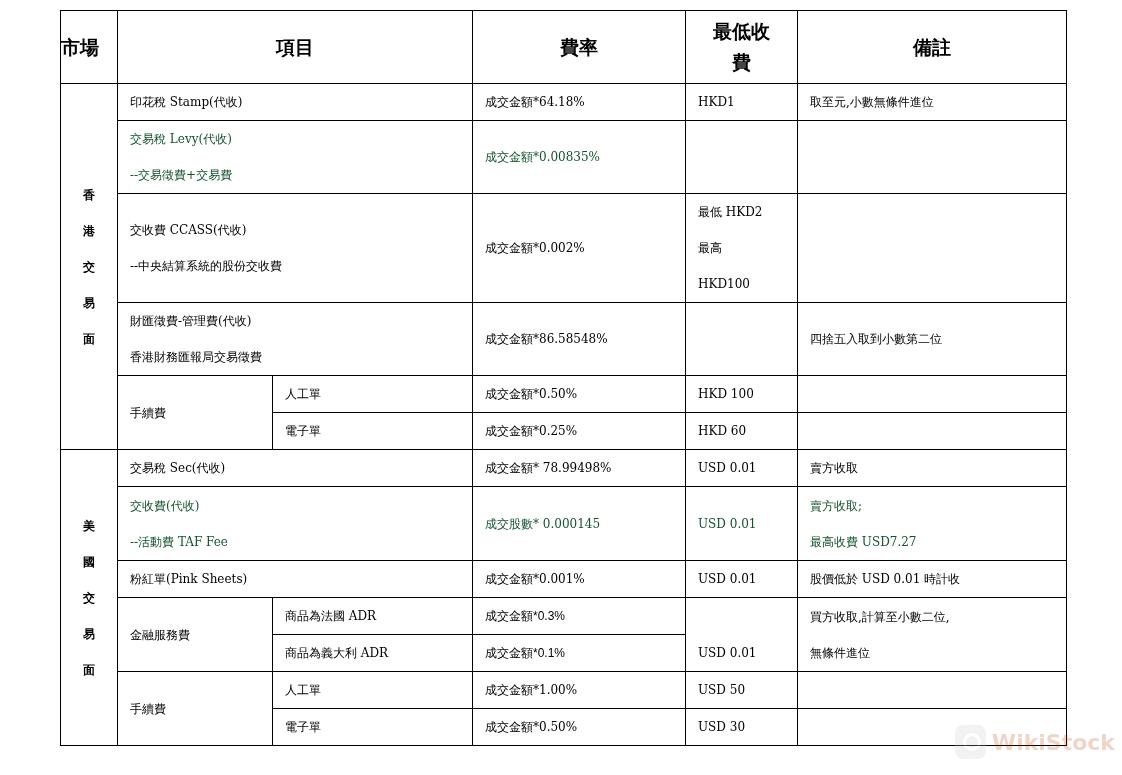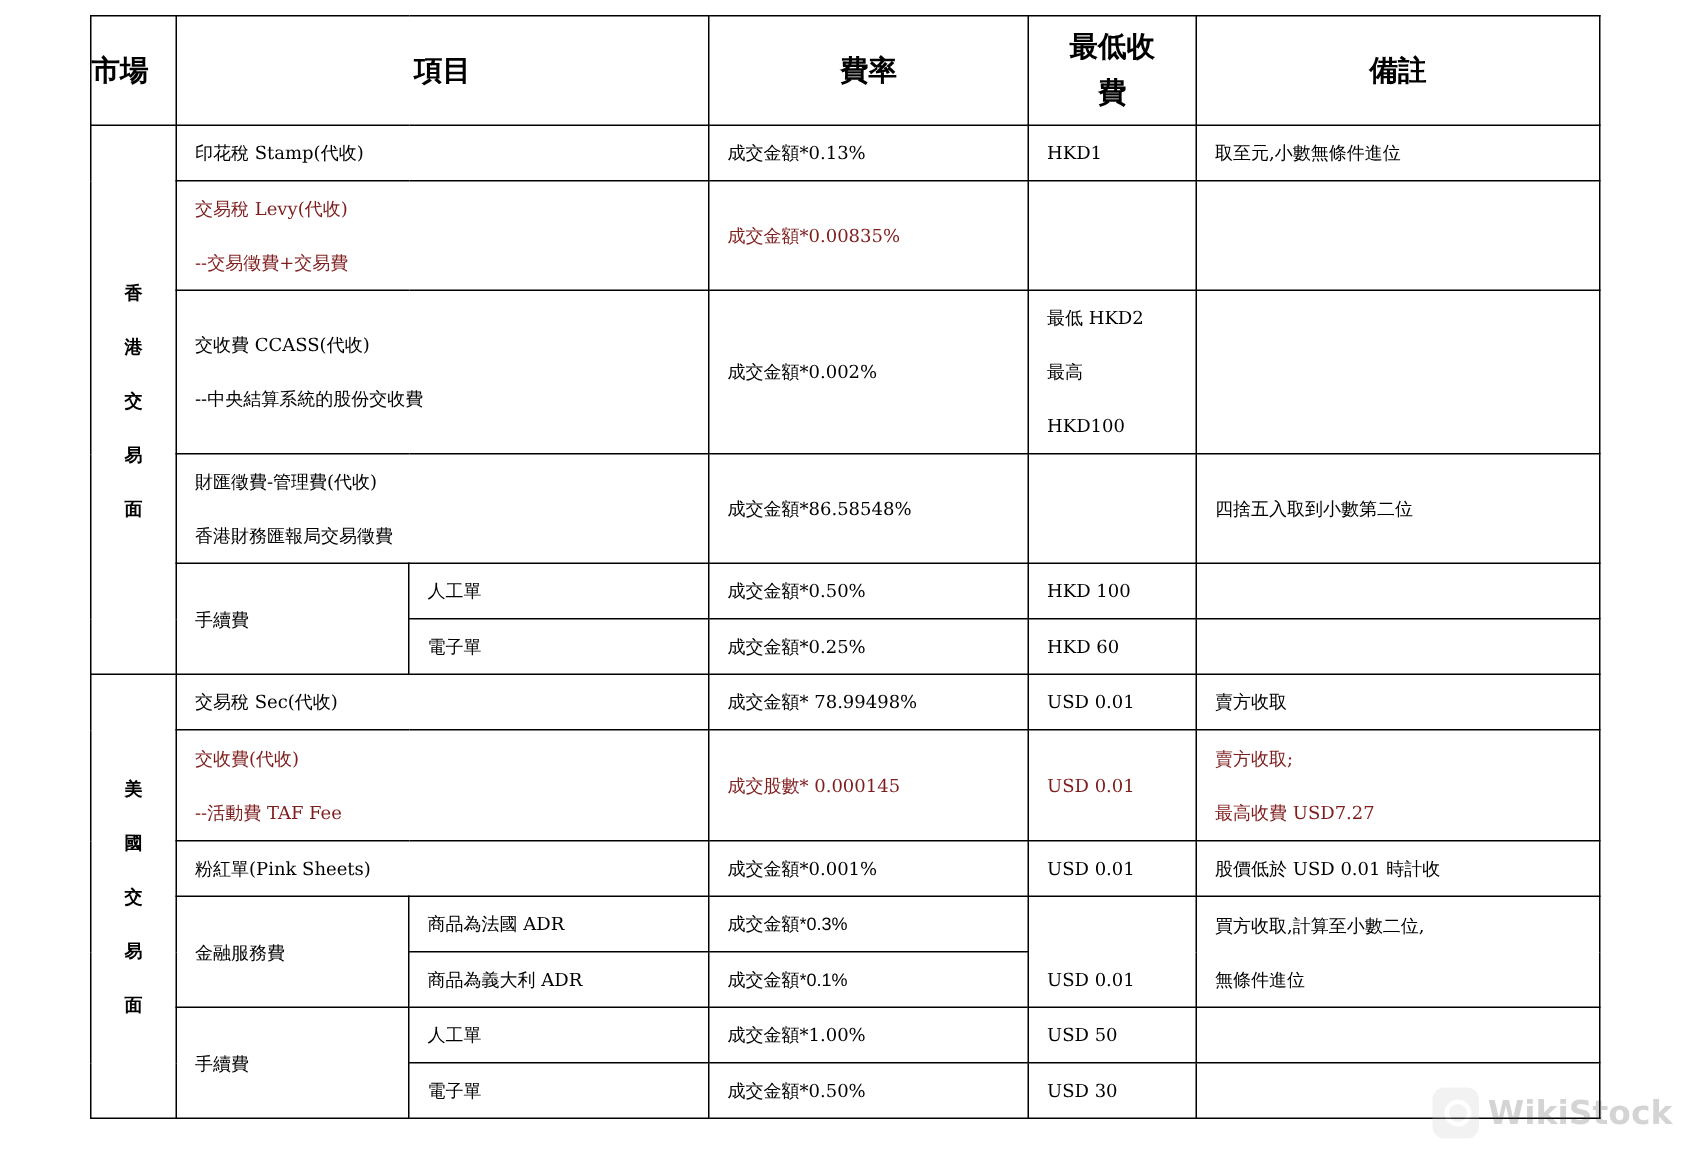--- a/index.html
+++ b/index.html
@@ -5,30 +5,30 @@
   html, body { margin:0; padding:0; background:#ffffff; }
   body { width:1122px; height:775px; position:relative; overflow:hidden;
          font-family:"DejaVu Serif","Liberation Serif",serif; color:#000; }
   table.fees { position:absolute; left:60px; top:10px; border-collapse:collapse;
                table-layout:fixed; width:1006px; }
   table.fees td, table.fees th { border:1.5px solid #000; padding:0 12px;
                font-size:12px; vertical-align:middle; line-height:36px; }
   table.fees th { font-weight:bold; text-align:center; font-size:19px; line-height:31px; padding:0; }
   .market { font-weight:bold; font-size:20px; text-align:center; padding:0 !important; }
   .market span { display:block; line-height:36px; }
-  .red { color:#7f1d1d; }
+  .red { color:#14532d; }
   .line { display:block; }
   .center { }
   .watermark { position:absolute; left:955px; top:720px; width:160px; height:44px;
                opacity:0.22; display:flex; align-items:center; gap:6px; }
   .wm-logo { width:34px; height:34px; border-radius:8px; background:#c8c8c8; position:relative; }
   .wm-logo::after { content:""; position:absolute; left:8px; top:8px; width:18px; height:18px;
                     border:3px solid #fff; border-radius:50%; box-sizing:border-box; }
   .wm-text { font-family:"DejaVu Sans","Liberation Sans",sans-serif; font-weight:bold;
-             font-size:22px; color:#404040; }
+             font-size:22px; color:#c2410c; }
 </style>
 </head>
 <body>
 
 <table class="fees">
   <colgroup>
     <col style="width:57px">
     <col style="width:155px">
     <col style="width:200px">
     <col style="width:213px">
@@ -49,21 +49,21 @@
 
   <tr style="height:37px">
     <td rowspan="6" class="market">
       <span>香</span>
       <span>港</span>
       <span>交</span>
       <span>易</span>
       <span>面</span>
     </td>
     <td colspan="2">印花稅 Stamp(代收)</td>
-    <td>成交金額*0.13%</td>
+    <td>成交金額*64.18%</td>
     <td>HKD1</td>
     <td>取至元,小數無條件進位</td>
   </tr>
   <tr style="height:73px" class="red">
     <td colspan="2">
       <span class="line">交易稅 Levy(代收)</span>
       <span class="line">--交易徵費+交易費</span>
     </td>
     <td>成交金額*0.00835%</td>
     <td></td>

